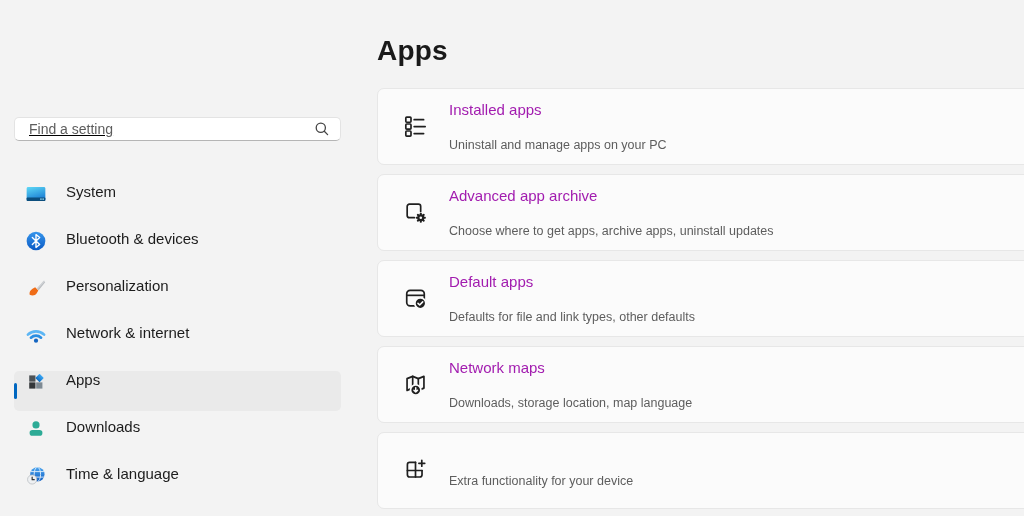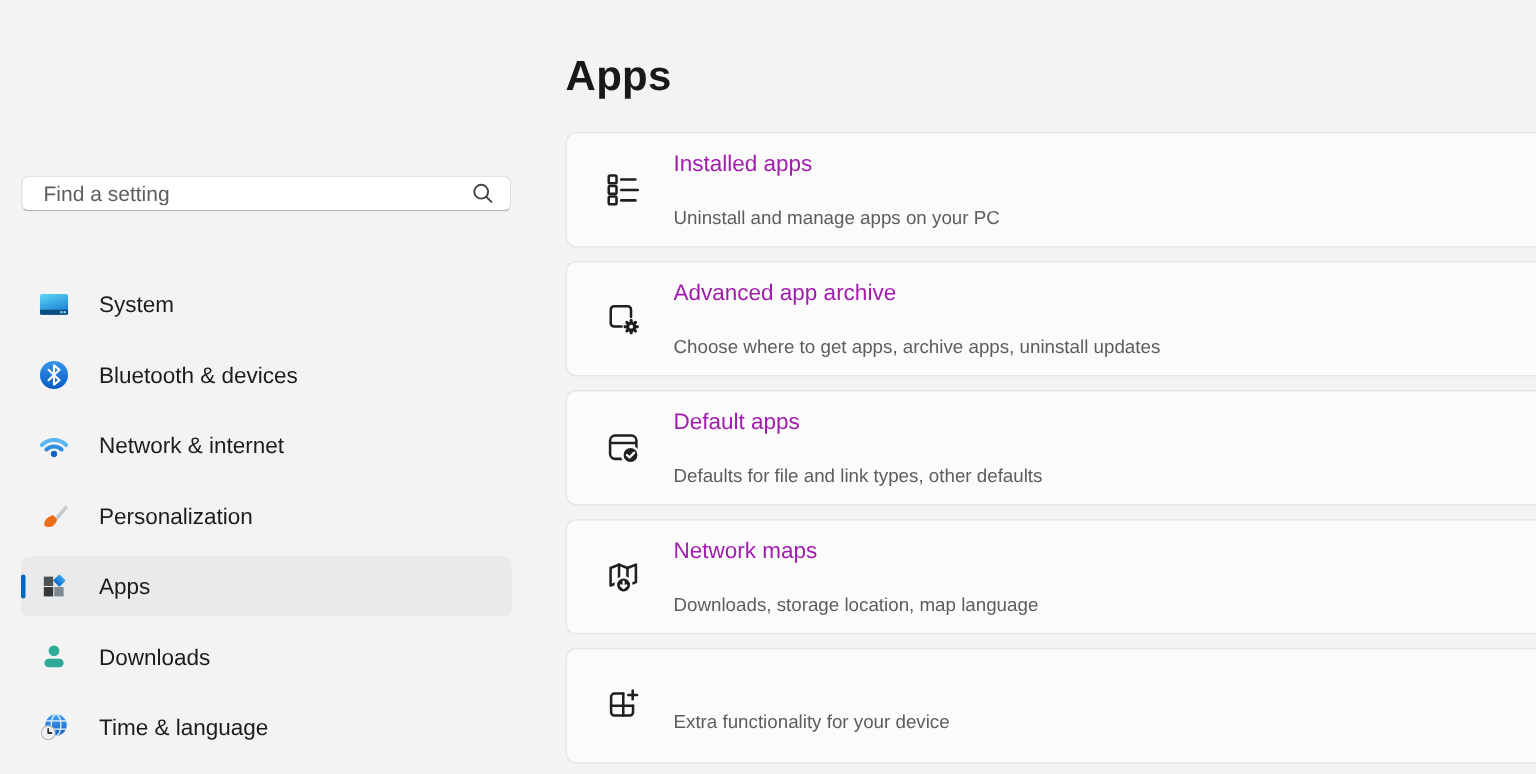--- a/index.html
+++ b/index.html
@@ -9,32 +9,33 @@
     font-family:"Liberation Sans", sans-serif;
     -webkit-font-smoothing:antialiased;
   }
   
   .search-box{
     position:absolute;left:14px;top:117px;width:327px;height:24px;
     box-sizing:border-box;background:#ffffff;
     border:1px solid #e3e3e3;border-bottom:1px solid #b5b5b5;
     border-radius:5px;display:flex;align-items:center;
     padding:0 10px 0 12px;
+    text-decoration:underline;
   }
   .search-box input{
     flex:1;border:none;outline:none;background:transparent;
     font-family:"Liberation Sans", sans-serif;
     font-size:14px;color:#1b1b1b;
   }
   .search-box input::placeholder{color:#5d5d5d;opacity:1;}
   .search-glyph{flex:none;width:16px;height:16px;}
   .nav{position:absolute;left:14px;top:183px;width:327px;}
   .nav-item{
     position:relative;height:40px;margin-bottom:7px;border-radius:5px;
-    display:flex;align-items:center;padding-left:11px;box-sizing:border-box;
+    display:flex;align-items:flex-start;padding-left:11px;box-sizing:border-box;
     cursor:default;
   }
   .nav-item.selected{background:#eaeaea;}
   .accent-pill{
     display:none;position:absolute;left:0;top:12px;width:3px;height:16px;
     border-radius:2px;
   }
   .nav-item.selected .accent-pill{display:block;}
   .nav-icon{flex:none;width:22px;height:22px;margin-right:19px;}
   .nav-label{font-size:15px;color:#1c1c1c;white-space:nowrap;}
@@ -102,38 +103,38 @@
         <path d="M8 8.2 L16 15.8 L12 19 V5 L16 8.2 L8 15.8" fill="none" stroke="#ffffff" stroke-width="1.5" stroke-linejoin="round" stroke-linecap="round"></path>
       </svg>
     </span>
     <span class="nav-label">Bluetooth &amp; devices</span>
   </div>
 
   <div class="nav-item">
 
     <span class="nav-icon">
       <svg viewBox="0 0 24 24" width="22" height="22">
+        <polygon points="13,12.6 20.4,4.2 22,5.8 14.9,14.4" fill="#b9bcc0"></polygon>
+        <polygon points="12.2,13.4 20.9,3.6 21.6,4.9 13.2,14.2" fill="#d9dbde" opacity="0.7"></polygon>
+        <path d="M5.1 19.3 c-0.7-2.7 0.7-5.2 3.1-6.6 l2.9-1.5 3.4 3.4 -1.7 3.1 c-1.7 2.5 -4.8 3 -7.7 1.6 z" fill="#ef6c17"></path>
+      </svg>
+    </span>
+    <span class="nav-label">Personalization</span>
+  </div>
+
+  <div class="nav-item">
+
+    <span class="nav-icon">
+      <svg viewBox="0 0 24 24" width="22" height="22">
         <path d="M3.2 11.6 A12.6 12.6 0 0 1 20.8 11.6" fill="none" stroke="#5db6f4" stroke-width="3" stroke-linecap="round"></path>
         <path d="M6.5 14.9 A8 8 0 0 1 17.5 14.9" fill="none" stroke="#2b8ee2" stroke-width="3" stroke-linecap="round"></path>
         <circle cx="12" cy="18.2" r="2.3" fill="#1465c1"></circle>
       </svg>
     </span>
     <span class="nav-label">Network &amp; internet</span>
-  </div>
-
-  <div class="nav-item">
-
-    <span class="nav-icon">
-      <svg viewBox="0 0 24 24" width="22" height="22">
-        <polygon points="13,12.6 20.4,4.2 22,5.8 14.9,14.4" fill="#b9bcc0"></polygon>
-        <polygon points="12.2,13.4 20.9,3.6 21.6,4.9 13.2,14.2" fill="#d9dbde" opacity="0.7"></polygon>
-        <path d="M5.1 19.3 c-0.7-2.7 0.7-5.2 3.1-6.6 l2.9-1.5 3.4 3.4 -1.7 3.1 c-1.7 2.5 -4.8 3 -7.7 1.6 z" fill="#ef6c17"></path>
-      </svg>
-    </span>
-    <span class="nav-label">Personalization</span>
   </div>
 
   <div class="nav-item selected">
     <span class="accent-pill" style="background:#0067c0;"></span>
     <span class="nav-icon">
       <svg viewBox="0 0 24 24" width="22" height="22">
         <defs>
             <linearGradient id="gAp" x1="0" y1="0" x2="0" y2="1">
           <stop offset="0" stop-color="#3aa6f4"></stop>
               <stop offset="1" stop-color="#0e6abf"></stop>

